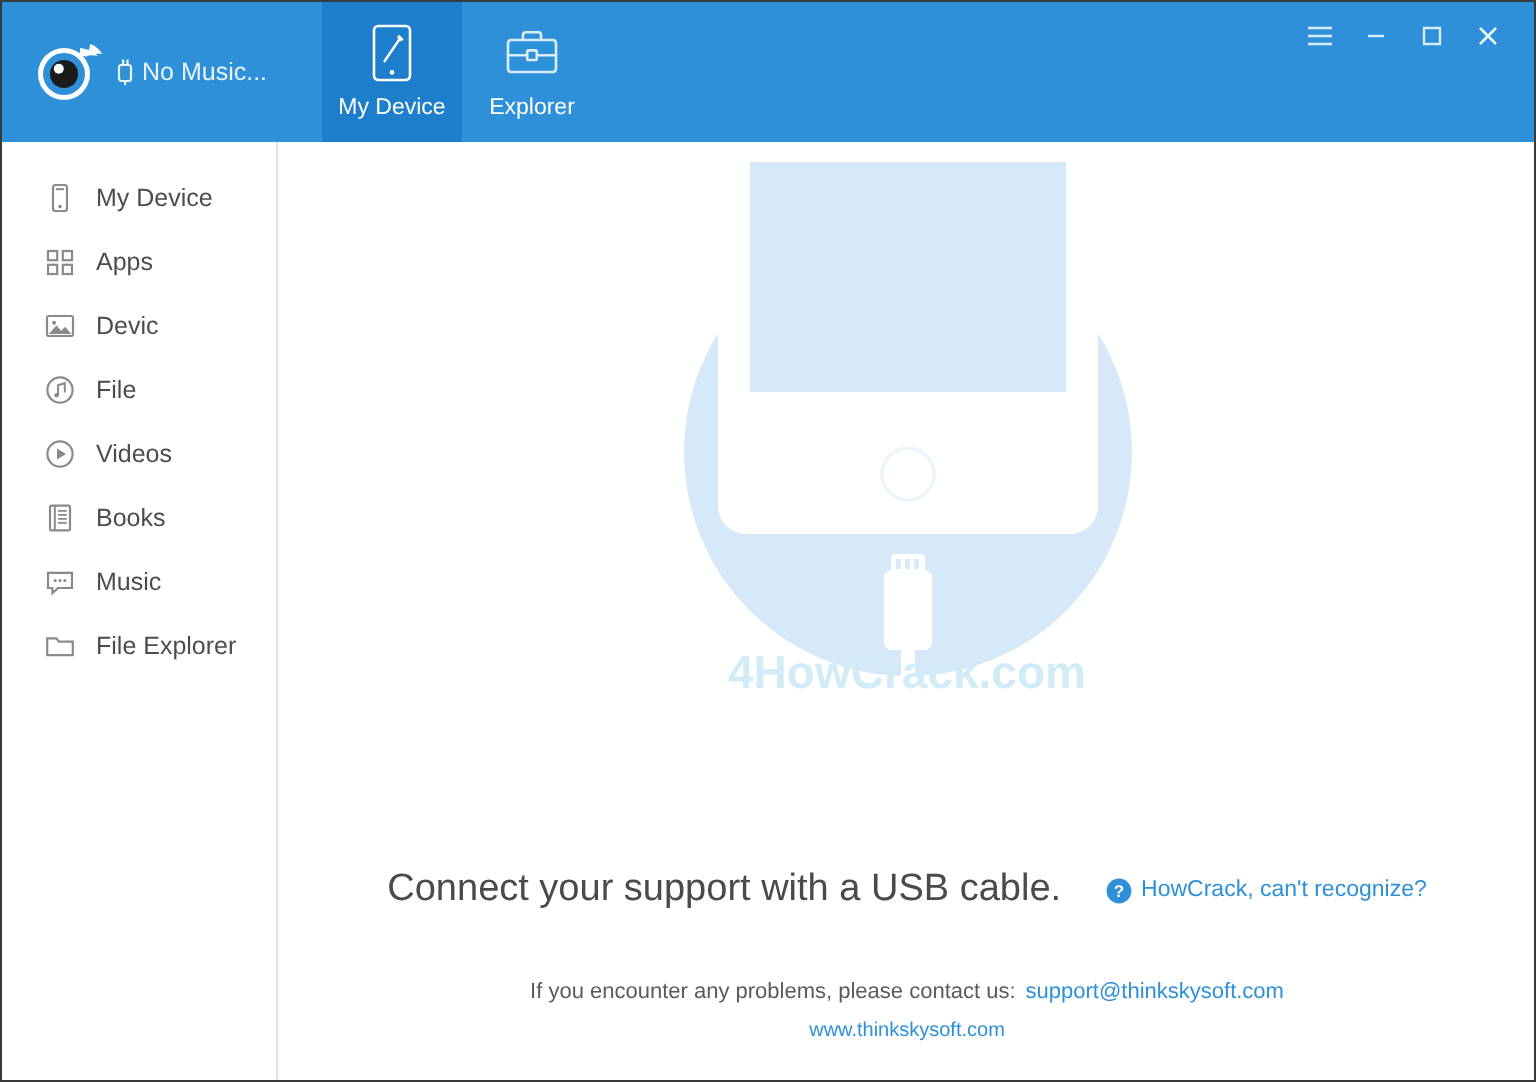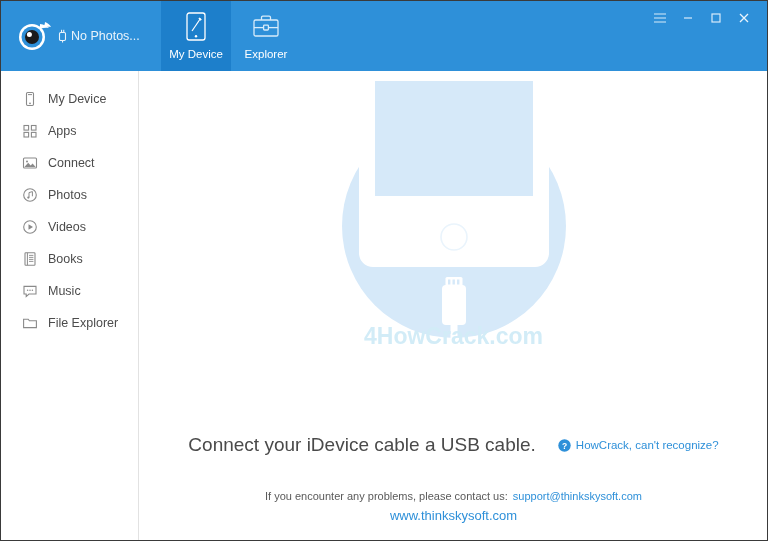--- a/index.html
+++ b/index.html
@@ -207,21 +207,21 @@
   .footer-line1 {
     font-size: 11px;
     color: #5a5a5a;
   }
   .support-mail {
     color: #2e90d9;
     margin-left: 5px;
     cursor: pointer;
   }
   .footer-site {
-    font-size: 13px;
+    font-size: 10px;
     color: #2e90d9;
     cursor: pointer;
   }
 </style>
 </head>
 <body>
 
 <div id="app">
 
   <div class="titlebar">
@@ -239,21 +239,21 @@
       </div>
       <div class="device-label">
         <span class="plug-icon">
           <svg width="11" height="14" viewBox="0 0 11 14">
             <rect x="2.5" y="3.5" width="6" height="8" rx="1.2" fill="none" stroke="#e9f3fb" stroke-width="1.1"></rect>
             <rect x="4" y="0.8" width="1.1" height="2.6" fill="#e9f3fb"></rect>
             <rect x="6.2" y="0.8" width="1.1" height="2.6" fill="#e9f3fb"></rect>
             <rect x="5" y="11.5" width="1.1" height="2" fill="#e9f3fb"></rect>
           </svg>
         </span>
-        <span>No Photos...</span>
+        <span>No Music...</span>
       </div>
     </div>
 
     <div class="tabs">
 
       <div class="tab active">
         <span class="tab-icon">
           <svg width="26" height="32" viewBox="0 0 26 32">
             <rect x="4" y="2" width="18" height="27" rx="2.2" fill="none" stroke="#ffffff" stroke-width="1.3"></rect>
             <path d="M9 20 L17.5 7.5" stroke="#ffffff" stroke-width="1.2" fill="none"></path>
@@ -329,32 +329,32 @@
     </div>
 
     <div class="nav-item">
       <span class="nav-icon">
         <svg width="16" height="16" viewBox="0 0 16 16">
           <rect x="1.5" y="3" width="13" height="10" rx="1" fill="none" stroke="#8a8a8a" stroke-width="1.1"></rect>
           <circle cx="5" cy="6.4" r="1" fill="#8a8a8a"></circle>
           <path d="M2.4 12 L6.2 7.8 L8.6 10.4 L10.6 8.4 L13.6 12 Z" fill="#8a8a8a"></path>
         </svg>
       </span>
-      <span>Connect</span>
+      <span>Devic</span>
     </div>
 
     <div class="nav-item">
       <span class="nav-icon">
         <svg width="16" height="16" viewBox="0 0 16 16">
           <circle cx="8" cy="8" r="6.3" fill="none" stroke="#8a8a8a" stroke-width="1.1"></circle>
           <path d="M7 10.6 V5.6 L10.4 4.6 V9.3" fill="none" stroke="#8a8a8a" stroke-width="1"></path>
           <circle cx="6.3" cy="10.6" r="1.1" fill="#8a8a8a"></circle>
         </svg>
       </span>
-      <span>Photos</span>
+      <span>File</span>
     </div>
 
     <div class="nav-item">
       <span class="nav-icon">
         <svg width="16" height="16" viewBox="0 0 16 16">
           <circle cx="8" cy="8" r="6.3" fill="none" stroke="#8a8a8a" stroke-width="1.1"></circle>
           <path d="M6.5 5.3 L11 8 L6.5 10.7 Z" fill="#8a8a8a"></path>
         </svg>
       </span>
       <span>Videos</span>
@@ -413,21 +413,21 @@
         <rect x="143.5" y="198.5" width="2.4" height="5" fill="#d6e9f9"></rect>
         <rect x="148" y="198.5" width="2.4" height="5" fill="#d6e9f9"></rect>
 
         <rect x="141.5" y="242" width="7" height="62" fill="#ffffff"></rect>
       </svg>
     </div>
 
     <div class="watermark">4HowCrack.com</div>
 
     <div class="connect-row">
-      <div class="connect-title">Connect your iDevice cable a USB cable.</div>
+      <div class="connect-title">Connect your support with a USB cable.</div>
       <div class="recognize-link">
         <span class="q-icon">
           <svg width="13" height="13" viewBox="0 0 13 13">
             <circle cx="6.5" cy="6.5" r="6.2" fill="#2e90d9"></circle>
             <text x="6.5" y="9.5" font-family="Liberation Sans, sans-serif" font-size="8.5" font-weight="bold" fill="#ffffff" text-anchor="middle">?</text>
           </svg>
         </span>
         <span>HowCrack, can't recognize?</span>
       </div>
     </div>

